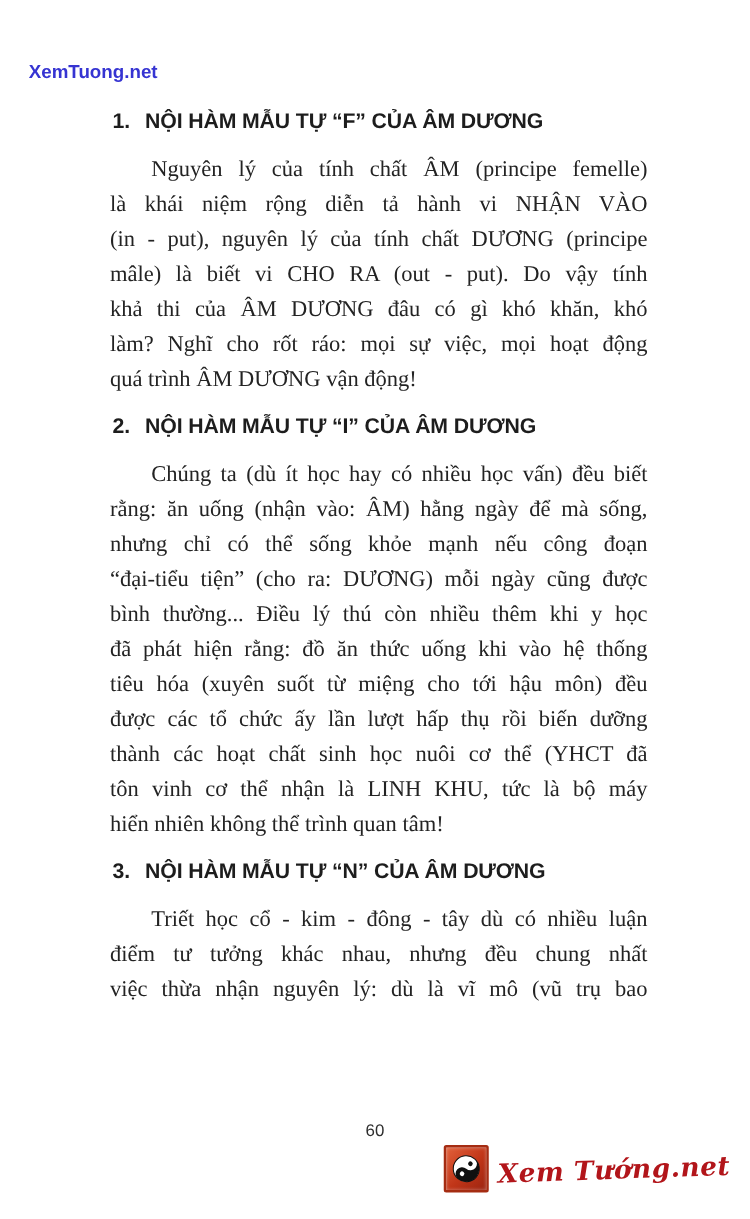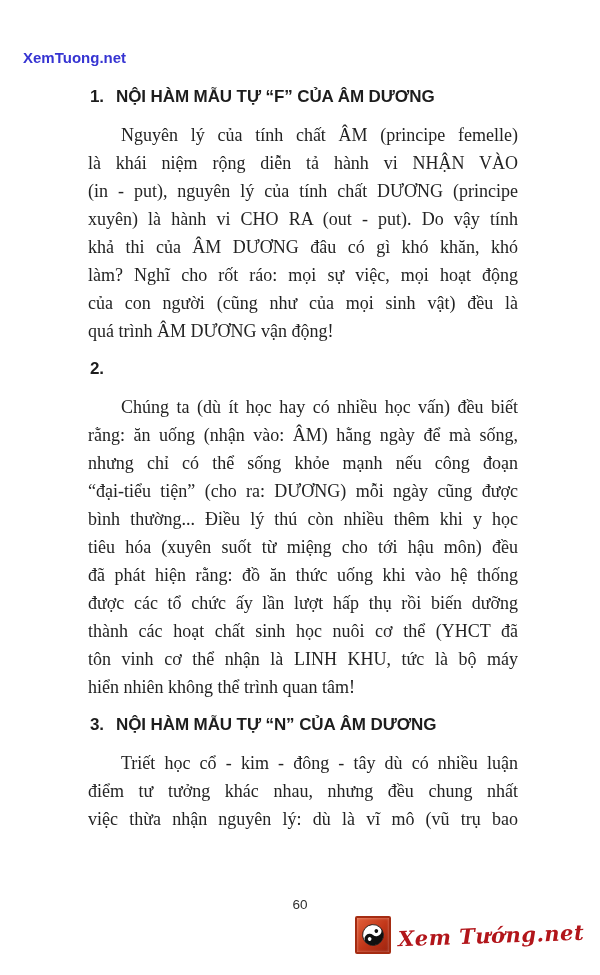--- a/index.html
+++ b/index.html
@@ -54,40 +54,40 @@
 <main class="book-page">
   <section class="section">
     <h2 class="heading">
       <span class="num">1.</span>
       <span class="ttl">NỘI HÀM MẪU TỰ “F” CỦA ÂM DƯƠNG</span>
     </h2>
     <div class="para">
         <div class="line indent"><span>Nguyên lý của tính chất ÂM (principe femelle)</span></div>
         <div class="line"><span>là </span><b>khái niệm rộng</b><span> diễn tả hành vi NHẬN VÀO</span></div>
         <div class="line"><span>(in - put), nguyên lý của tính chất DƯƠNG (principe</span></div>
-        <div class="line"><span>xuyên) là hành vi CHO RA (out - put). Do vậy tính</span></div>
+        <div class="line"><span>mâle) là biết vi CHO RA (out - put). Do vậy tính</span></div>
         <div class="line"><span>khả thi của ÂM DƯƠNG đâu có gì khó khăn, khó</span></div>
         <div class="line"><span>làm? Nghĩ cho rốt ráo: mọi sự việc, mọi hoạt động</span></div>
-        <div class="line"><span>của con người (cũng như của mọi sinh vật) đều là</span></div>
         <div class="line last"><span>quá trình ÂM DƯƠNG vận động!</span></div>
       </div>
   </section>
 
   <section class="section">
     <h2 class="heading">
       <span class="num">2.</span>
+      <span class="ttl">NỘI HÀM MẪU TỰ “I” CỦA ÂM DƯƠNG</span>
     </h2>
     <div class="para">
         <div class="line indent"><span>Chúng ta (dù ít học hay có nhiều học vấn) đều biết</span></div>
         <div class="line"><span>rằng: ăn uống (nhận vào: ÂM) hằng ngày để mà sống,</span></div>
         <div class="line"><span>nhưng chỉ có thể sống khỏe mạnh nếu công đoạn</span></div>
         <div class="line"><span>“đại-tiểu tiện” (cho ra: DƯƠNG) mỗi ngày cũng được</span></div>
         <div class="line"><span>bình thường... Điều lý thú còn nhiều thêm khi y học</span></div>
+        <div class="line"><span>đã phát hiện rằng: đồ ăn thức uống khi vào hệ thống</span></div>
         <div class="line"><span>tiêu hóa (xuyên suốt từ miệng cho tới hậu môn) đều</span></div>
-        <div class="line"><span>đã phát hiện rằng: đồ ăn thức uống khi vào hệ thống</span></div>
         <div class="line"><span>được các tổ chức ấy lần lượt </span><b>hấp thụ</b><span> rồi </span><b>biến dưỡng</b></div>
         <div class="line"><span>thành các hoạt chất sinh học nuôi cơ thể (YHCT đã</span></div>
         <div class="line"><span>tôn vinh cơ thể nhận là </span><b>LINH KHU</b><span>, tức là bộ máy</span></div>
         <div class="line last"><span>hiển nhiên không thể trình quan tâm!</span></div>
       </div>
   </section>
 
   <section class="section">
     <h2 class="heading">
       <span class="num">3.</span>

